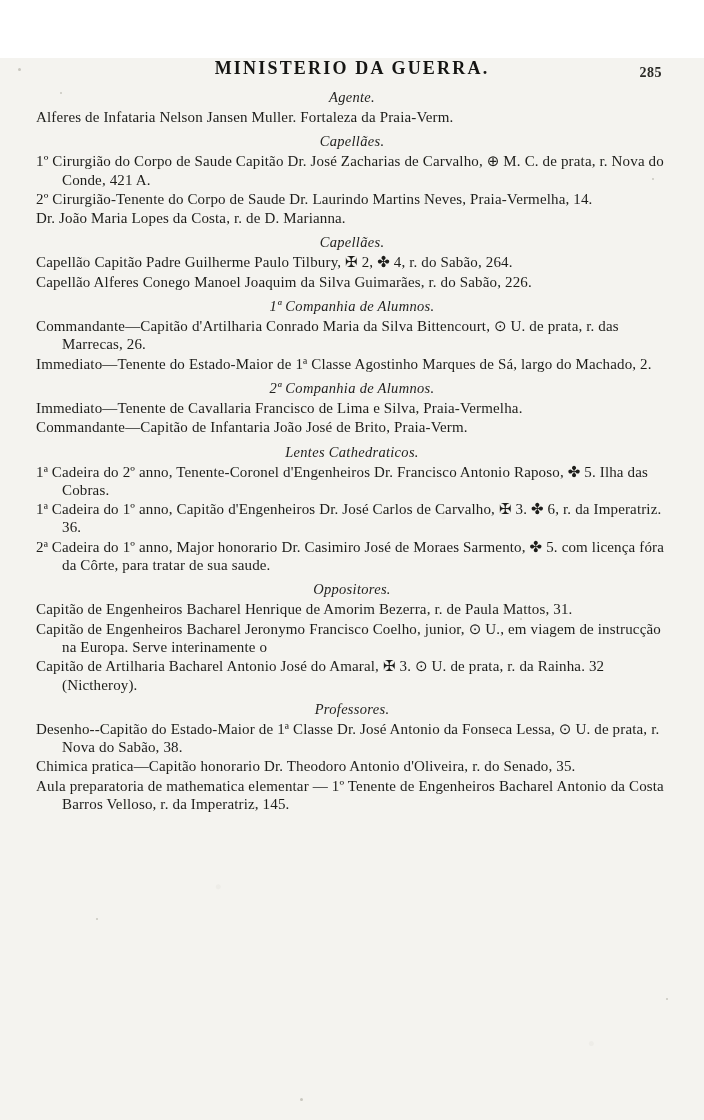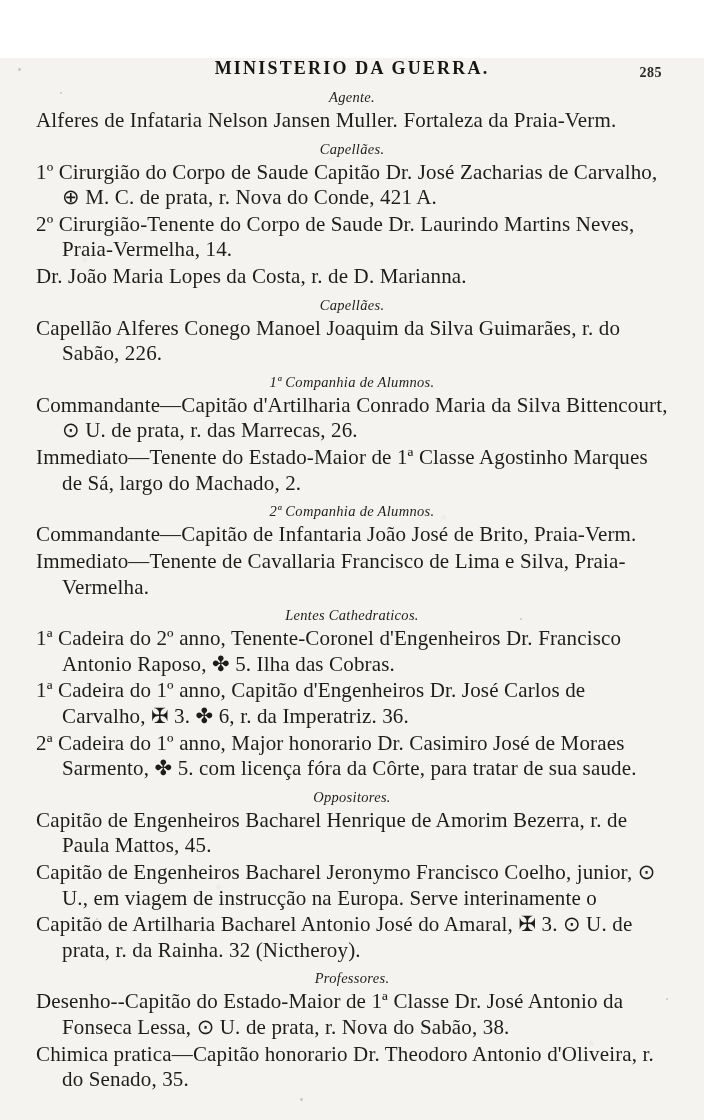--- a/index.html
+++ b/index.html
@@ -57,21 +57,21 @@
   }
   .sec-head {
     text-align: center;
     font-style: italic;
     font-size: 14.5px;
     margin: 7px 0 2px 0;
     letter-spacing: 0.3px;
     color: #222220;
   }
   .entry {
-    font-size: 21px;
+    font-size: 15px;
     line-height: 1.22;
     margin: 1px 0 1px 0;
     text-indent: 0;
     padding-left: 26px;
     text-indent: -26px;
     letter-spacing: 0.15px;
     color: #1d1d1a;
   }
   .entry.flat {
     padding-left: 0;
@@ -106,39 +106,41 @@
 
     <div class="sec-head blur">Agente.</div>
     <div class="entry flat blur">Alferes de Infataria Nelson Jansen Muller. Fortaleza da Praia-Verm.</div>
 
     <div class="sec-head blur">Capellães.</div>
     <div class="entry blur">1º Cirurgião do Corpo de Saude Capitão Dr. José Zacharias de Carvalho, ⊕ M. C. de prata, r. Nova do Conde, 421 A.</div>
     <div class="entry blur">2º Cirurgião-Tenente do Corpo de Saude Dr. Laurindo Martins Neves, Praia-Vermelha, 14.</div>
     <div class="entry blur">Dr. João Maria Lopes da Costa, r. de D. Marianna.</div>
 
     <div class="sec-head blur">Capellães.</div>
+    <div class="entry blur">Capellão Capitão Padre Guilherme Paulo Tilbury, ✠ 2, ✤ 4, r. do Sabão, 264.</div>
     <div class="entry blur">Capellão Alferes Conego Manoel Joaquim da Silva Guimarães, r. do Sabão, 226.</div>
 
     <div class="sec-head blur">1ª Companhia de Alumnos.</div>
     <div class="entry blur">Commandante—Capitão d'Artilharia Conrado Maria da Silva Bittencourt, ⊙ U. de prata, r. das Marrecas, 26.</div>
     <div class="entry blur">Immediato—Tenente do Estado-Maior de 1ª Classe Agostinho Marques de Sá, largo do Machado, 2.</div>
 
     <div class="sec-head blur">2ª Companhia de Alumnos.</div>
+    <div class="entry blur">Immediato—Tenente de Cavallaria Francisco de Lima e Silva, Praia-Vermelha.</div>
     <div class="entry blur">Commandante—Capitão de Infantaria João José de Brito, Praia-Verm.</div>
-    <div class="entry blur">Immediato—Tenente de Cavallaria Francisco de Lima e Silva, Praia-Vermelha.</div>
 
     <div class="sec-head blur">Lentes Cathedraticos.</div>
     <div class="entry blur">1ª Cadeira do 2º anno, Tenente-Coronel d'Engenheiros Dr. Francisco Antonio Raposo, ✤ 5. Ilha das Cobras.</div>
     <div class="entry blur">1ª Cadeira do 1º anno, Capitão d'Engenheiros Dr. José Carlos de Carvalho, ✠ 3. ✤ 6, r. da Imperatriz. 36.</div>
     <div class="entry blur">2ª Cadeira do 1º anno, Major honorario Dr. Casimiro José de Moraes Sarmento, ✤ 5. com licença fóra da Côrte, para tratar de sua saude.</div>
 
     <div class="sec-head blur">Oppositores.</div>
-    <div class="entry blur">Capitão de Engenheiros Bacharel Henrique de Amorim Bezerra, r. de Paula Mattos, 45.</div>
+    <div class="entry blur">Capitão de Engenheiros Bacharel Henrique de Amorim Bezerra, r. de Paula Mattos, 31.</div>
     <div class="entry blur">Capitão de Engenheiros Bacharel Jeronymo Francisco Coelho, junior, ⊙ U., em viagem de instrucção na Europa. Serve interinamente o</div>
     <div class="entry blur">Capitão de Artilharia Bacharel Antonio José do Amaral, ✠ 3. ⊙ U. de prata, r. da Rainha. 32 (Nictheroy).</div>
 
     <div class="sec-head blur">Professores.</div>
     <div class="entry blur">Desenho--Capitão do Estado-Maior de 1ª Classe Dr. José Antonio da Fonseca Lessa, ⊙ U. de prata, r. Nova do Sabão, 38.</div>
     <div class="entry blur">Chimica pratica—Capitão honorario Dr. Theodoro Antonio d'Oliveira, r. do Senado, 35.</div>
+    <div class="entry blur">Aula preparatoria de mathematica elementar — 1º Tenente de Engenheiros Bacharel Antonio da Costa Barros Velloso, r. da Imperatriz, 145.</div>
 
   </div>
 
 </div>
 
 </body></html>

